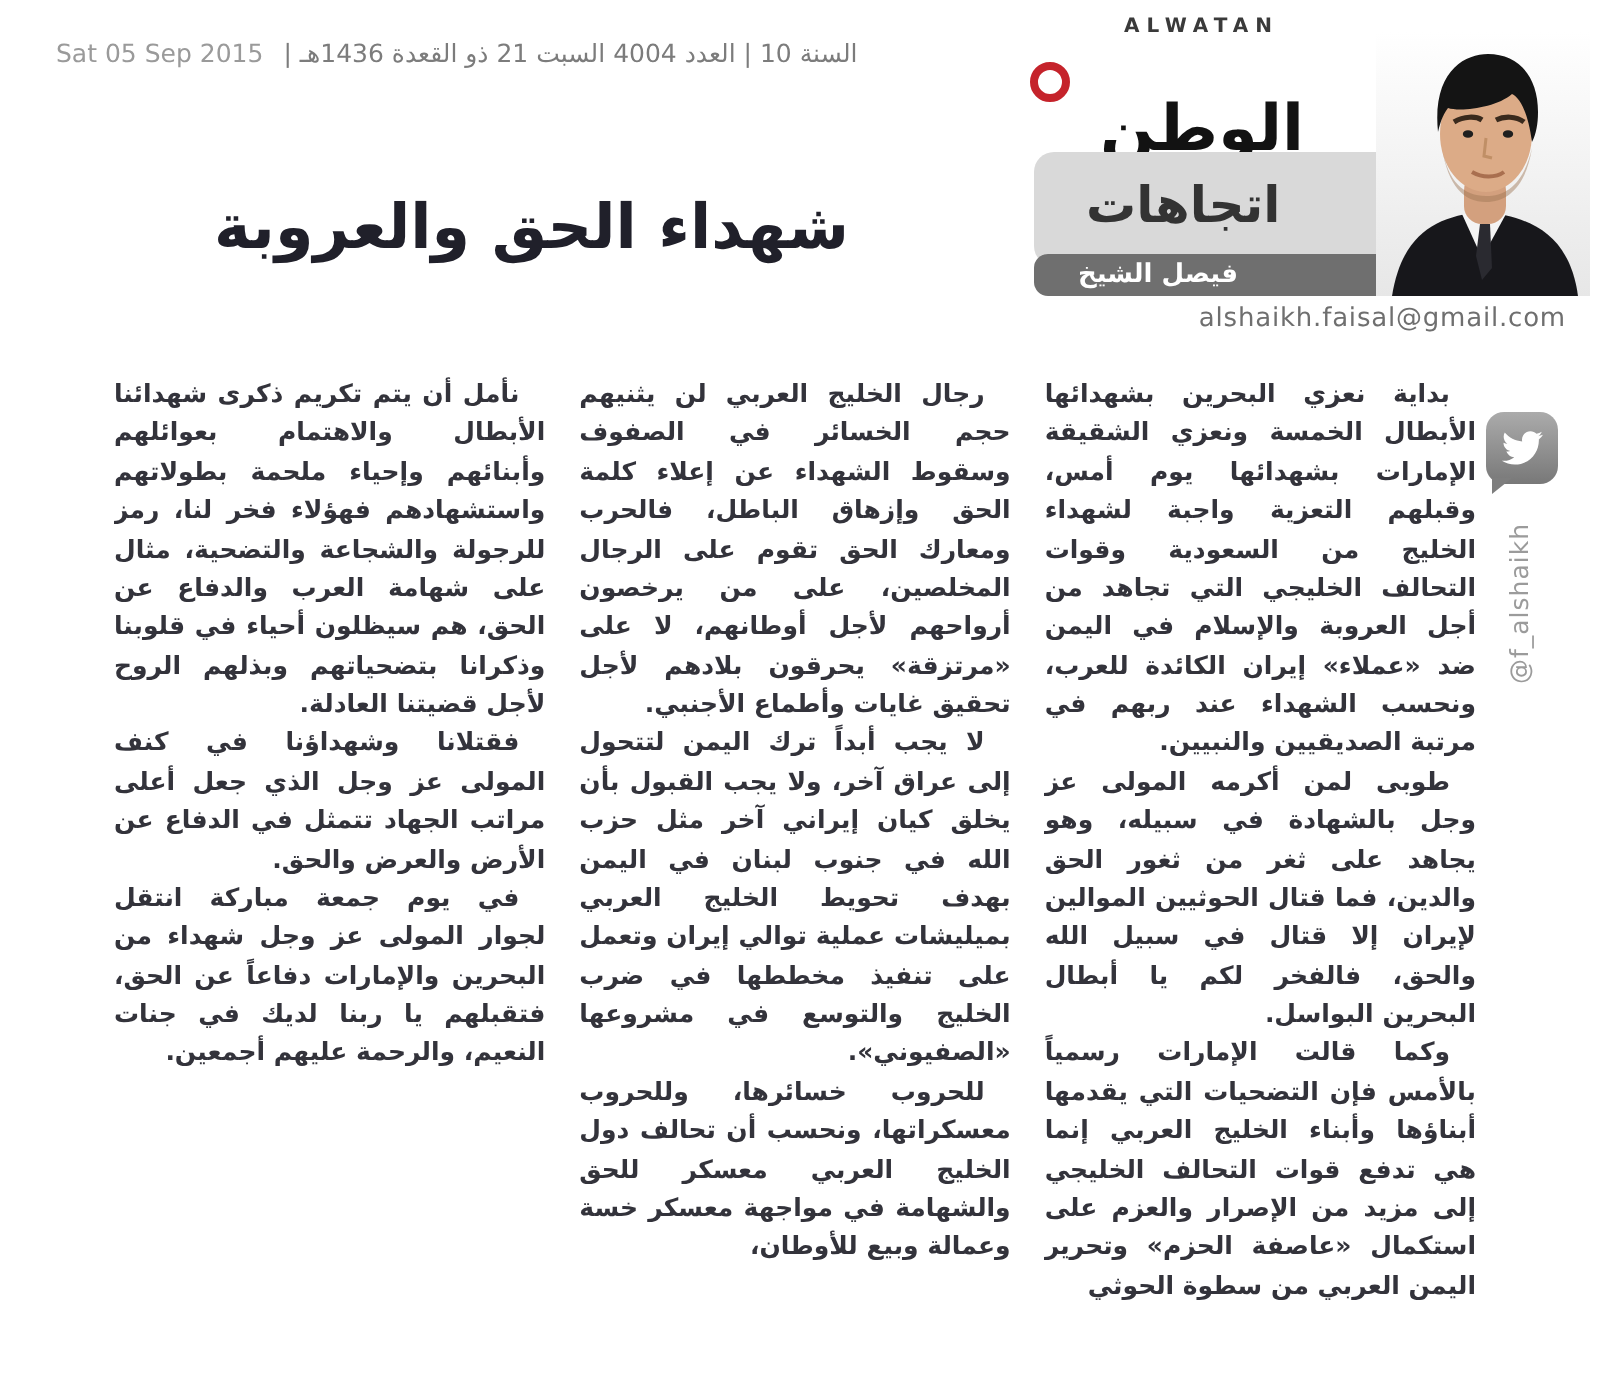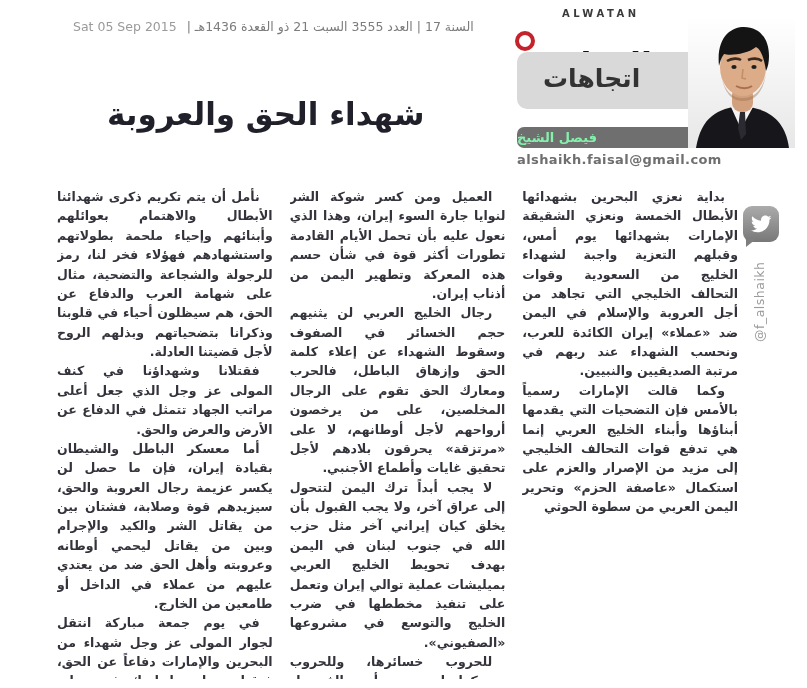--- a/index.html
+++ b/index.html
@@ -5,54 +5,54 @@
   html,body{margin:0;padding:0;background:#fff;}
   .page{
     position:relative; width:807px; height:688px; background:#ffffff;
     font-family:"DejaVu Sans", sans-serif; overflow:hidden;
   }
   
   .dateline{
     position:absolute; top:19px; left:28px; direction:rtl;
     font-size:12.5px; color:#7c7c7c; white-space:nowrap;
   }
-  .dateline .en{color:#9a9a9a; margin-right:6px;margin-left:45px;}
+  .dateline .en{color:#9a9a9a; margin-right:6px;}
   .logo{position:absolute; top:4px; left:512px; width:140px; height:56px;}
   .logo-ar{
     font-size:32px; font-weight:bold; color:#121212; line-height:56px;
     text-align:right; direction:rtl; letter-spacing:-1px;margin-top:32px;
   }
   .logo-latin{
     position:absolute; top:4px; left:50px; font-size:10px; letter-spacing:3.5px;
     color:#3a3a3a; font-weight:bold;
   }
   .logo-swirl{
     position:absolute; left:3px; top:27px; width:12px; height:12px;
     border:4.5px solid #c5232b; border-radius:50%; background:#fff; z-index:3;
   }
   
   .section-box{
-    position:absolute; left:517px; top:52px; width:266px; height:57px;
+    position:absolute; left:517px; top:76px; width:266px; height:57px;
     background:#d9d9d9; border-radius:10px;
   }
   .section-box span{
     display:block; direction:rtl; text-align:left; padding:12px 0 0 26px;
     font-size:25px; font-weight:bold; color:#333333;
   }
   .author-bar{
     position:absolute; left:517px; top:127px; width:266px; height:21px;
     background:#6f6f6f; border-radius:7px;
   }
   .author-bar span{
-    display:block; direction:rtl; text-align:left; 
-    font-size:13px; font-weight:bold; color:#86efac; line-height:21px;
+    display:block; direction:rtl; text-align:left; padding-left:22px;
+    font-size:13px; font-weight:bold; color:#ffffff; line-height:21px;
   }
   .email{
-    position:absolute; left:517px; top:152px; width:266px; text-align:left;
-    font-size:13px; font-weight:bold; color:#6f6f6f; letter-spacing:.4px;
+    position:absolute; left:517px; top:152px; width:266px; text-align:right;
+    font-size:13px; font-weight:normal; color:#6f6f6f; letter-spacing:.4px;
   }
   .photo{position:absolute; left:688px; top:16px; width:107px; height:132px; z-index:5;}
   
   .title{
     position:absolute; top:84px; left:95px; margin:12px; direction:rtl; white-space:nowrap;
     font-size:31px; font-weight:bold; color:#20202a;
   }
   
   .tw-badge{
     position:absolute; left:743px; top:206px; width:36px; height:36px;
@@ -77,21 +77,21 @@
   }
   .col{flex:1; text-align:justify; overflow:hidden;}
   .col p{margin:0; text-indent:13px;}
 </style>
 </head>
 <body>
 
 <div class="page">
 
   <div class="dateline">
-    <span>السنة 17 | العدد 3555 السبت 21 ذو القعدة 1436هـ |</span>
+    <span>السنة 10 | العدد 4004 السبت 21 ذو القعدة 1436هـ |</span>
     <span class="en">Sat 05 Sep 2015</span>
   </div>
 
   <div class="logo">
     <div class="logo-latin">ALWATAN</div>
     <div class="logo-ar">الوطن</div>
     <span class="logo-swirl"></span>
   </div>
 
   <div class="section-box">
@@ -132,29 +132,28 @@
   <div class="tw-badge">
     <svg width="22" height="22" viewBox="0 0 24 24">
       <path fill="#ffffff" d="M23.4 4.8c-.8.4-1.7.6-2.6.8.9-.6 1.6-1.5 2-2.5-.9.5-1.9.9-2.9 1.1-.8-.9-2-1.4-3.3-1.4-2.5 0-4.6 2.1-4.6 4.6 0 .4 0 .7.1 1-3.8-.2-7.2-2-9.5-4.8-.4.7-.6 1.5-.6 2.3 0 1.6.8 3 2 3.8-.7 0-1.4-.2-2.1-.6v.1c0 2.2 1.6 4.1 3.7 4.5-.4.1-.8.2-1.2.2-.3 0-.6 0-.9-.1.6 1.8 2.3 3.2 4.3 3.2-1.6 1.2-3.6 2-5.7 2-.4 0-.7 0-1.1-.1 2 1.3 4.5 2.1 7.1 2.1 8.5 0 13.1-7 13.1-13.1v-.6c.9-.7 1.7-1.5 2.2-2.5z"></path>
     </svg>
   </div>
   <div class="tw-handle">@f_alshaikh</div>
 
   <div class="columns">
     <div class="col">
       <p>بداية نعزي البحرين بشهدائها الأبطال الخمسة ونعزي الشقيقة الإمارات بشهدائها يوم أمس، وقبلهم التعزية واجبة لشهداء الخليج من السعودية وقوات التحالف الخليجي التي تجاهد من أجل العروبة والإسلام في اليمن ضد «عملاء» إيران الكائدة للعرب، ونحسب الشهداء عند ربهم في مرتبة الصديقيين والنبيين.</p>
+      <p>طوبى لمن أكرمه المولى عز وجل بالشهادة في سبيله، وهو يجاهد على ثغر من ثغور الحق والدين، فما قتال الحوثيين الموالين لإيران إلا قتال في سبيل الله والحق، فالفخر لكم يا أبطال البحرين البواسل.</p>
       <p>وكما قالت الإمارات رسمياً بالأمس فإن التضحيات التي يقدمها أبناؤها وأبناء الخليج العربي إنما هي تدفع قوات التحالف الخليجي إلى مزيد من الإصرار والعزم على استكمال «عاصفة الحزم» وتحرير اليمن العربي من سطوة الحوثي</p>
     </div>
     <div class="col">
-      <p>العميل ومن كسر شوكة الشر لنوايا جارة السوء إيران، وهذا الذي نعول عليه بأن تحمل الأيام القادمة تطورات أكثر قوة في شأن حسم هذه المعركة وتطهير اليمن من أذناب إيران.</p>
       <p>رجال الخليج العربي لن يثنيهم حجم الخسائر في الصفوف وسقوط الشهداء عن إعلاء كلمة الحق وإزهاق الباطل، فالحرب ومعارك الحق تقوم على الرجال المخلصين، على من يرخصون أرواحهم لأجل أوطانهم، لا على «مرتزقة» يحرقون بلادهم لأجل تحقيق غايات وأطماع الأجنبي.</p>
       <p>لا يجب أبداً ترك اليمن لتتحول إلى عراق آخر، ولا يجب القبول بأن يخلق كيان إيراني آخر مثل حزب الله في جنوب لبنان في اليمن بهدف تحويط الخليج العربي بميليشات عملية توالي إيران وتعمل على تنفيذ مخططها في ضرب الخليج والتوسع في مشروعها «الصفيوني».</p>
       <p>للحروب خسائرها، وللحروب معسكراتها، ونحسب أن تحالف دول الخليج العربي معسكر للحق والشهامة في مواجهة معسكر خسة وعمالة وبيع للأوطان،</p>
     </div>
     <div class="col">
       <p>نأمل أن يتم تكريم ذكرى شهدائنا الأبطال والاهتمام بعوائلهم وأبنائهم وإحياء ملحمة بطولاتهم واستشهادهم فهؤلاء فخر لنا، رمز للرجولة والشجاعة والتضحية، مثال على شهامة العرب والدفاع عن الحق، هم سيظلون أحياء في قلوبنا وذكرانا بتضحياتهم وبذلهم الروح لأجل قضيتنا العادلة.</p>
       <p>فقتلانا وشهداؤنا في كنف المولى عز وجل الذي جعل أعلى مراتب الجهاد تتمثل في الدفاع عن الأرض والعرض والحق.</p>
-      <p>أما معسكر الباطل والشيطان بقيادة إيران، فإن ما حصل لن يكسر عزيمة رجال العروبة والحق، سيزيدهم قوة وصلابة، فشتان بين من يقاتل الشر والكيد والإجرام وبين من يقاتل ليحمي أوطانه وعروبته وأهل الحق ضد من يعتدي عليهم من عملاء في الداخل أو طامعين من الخارج.</p>
       <p>في يوم جمعة مباركة انتقل لجوار المولى عز وجل شهداء من البحرين والإمارات دفاعاً عن الحق، فتقبلهم يا ربنا لديك في جنات النعيم، والرحمة عليهم أجمعين.</p>
     </div>
   </div>
 
 </div>
 
 </body></html>

